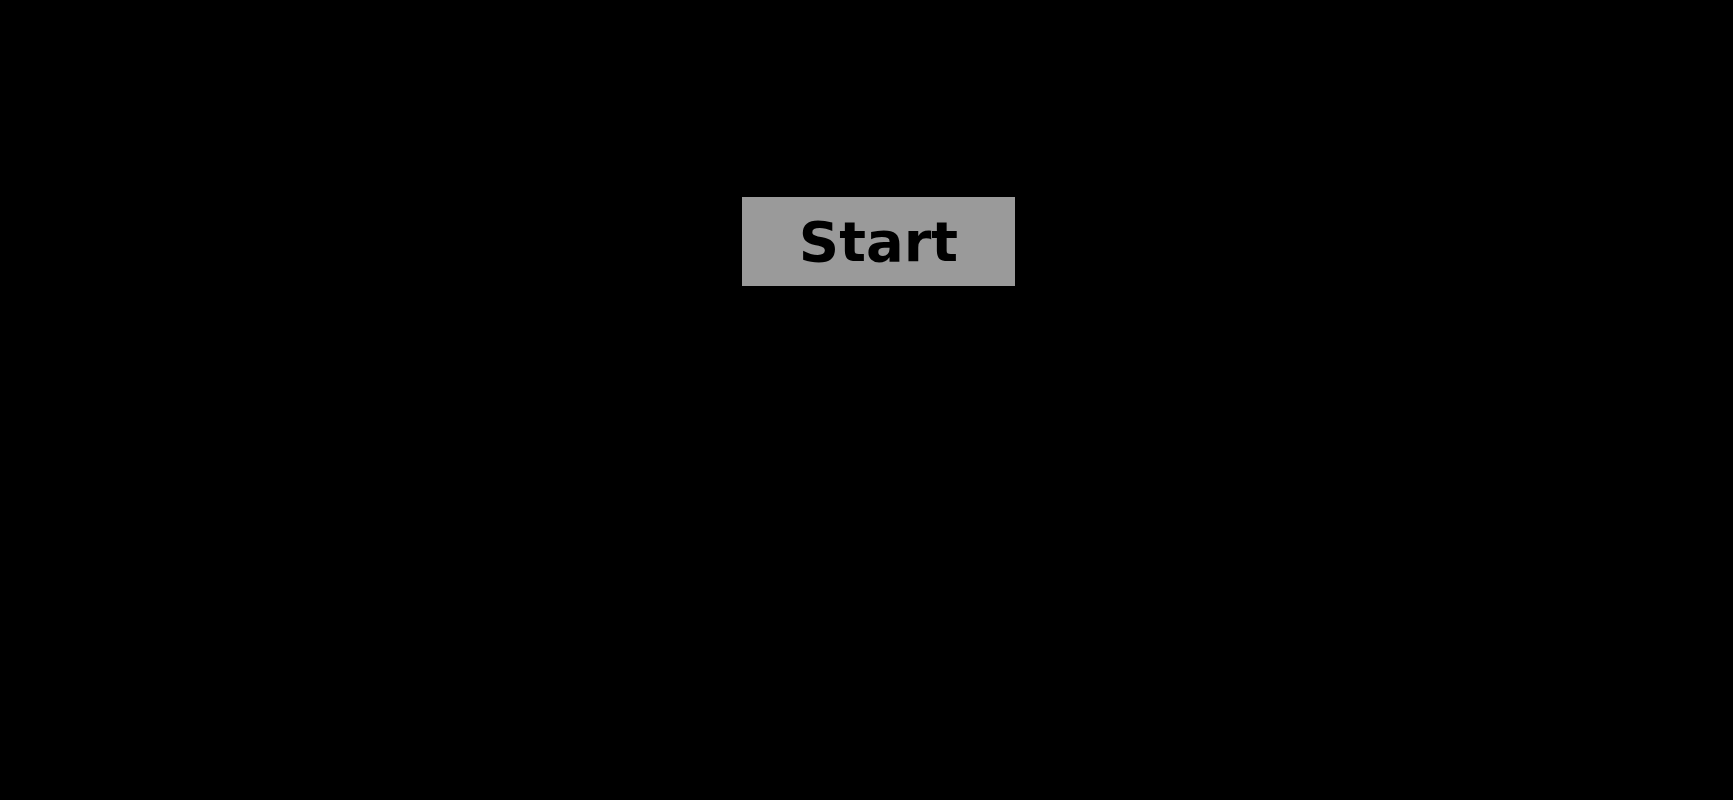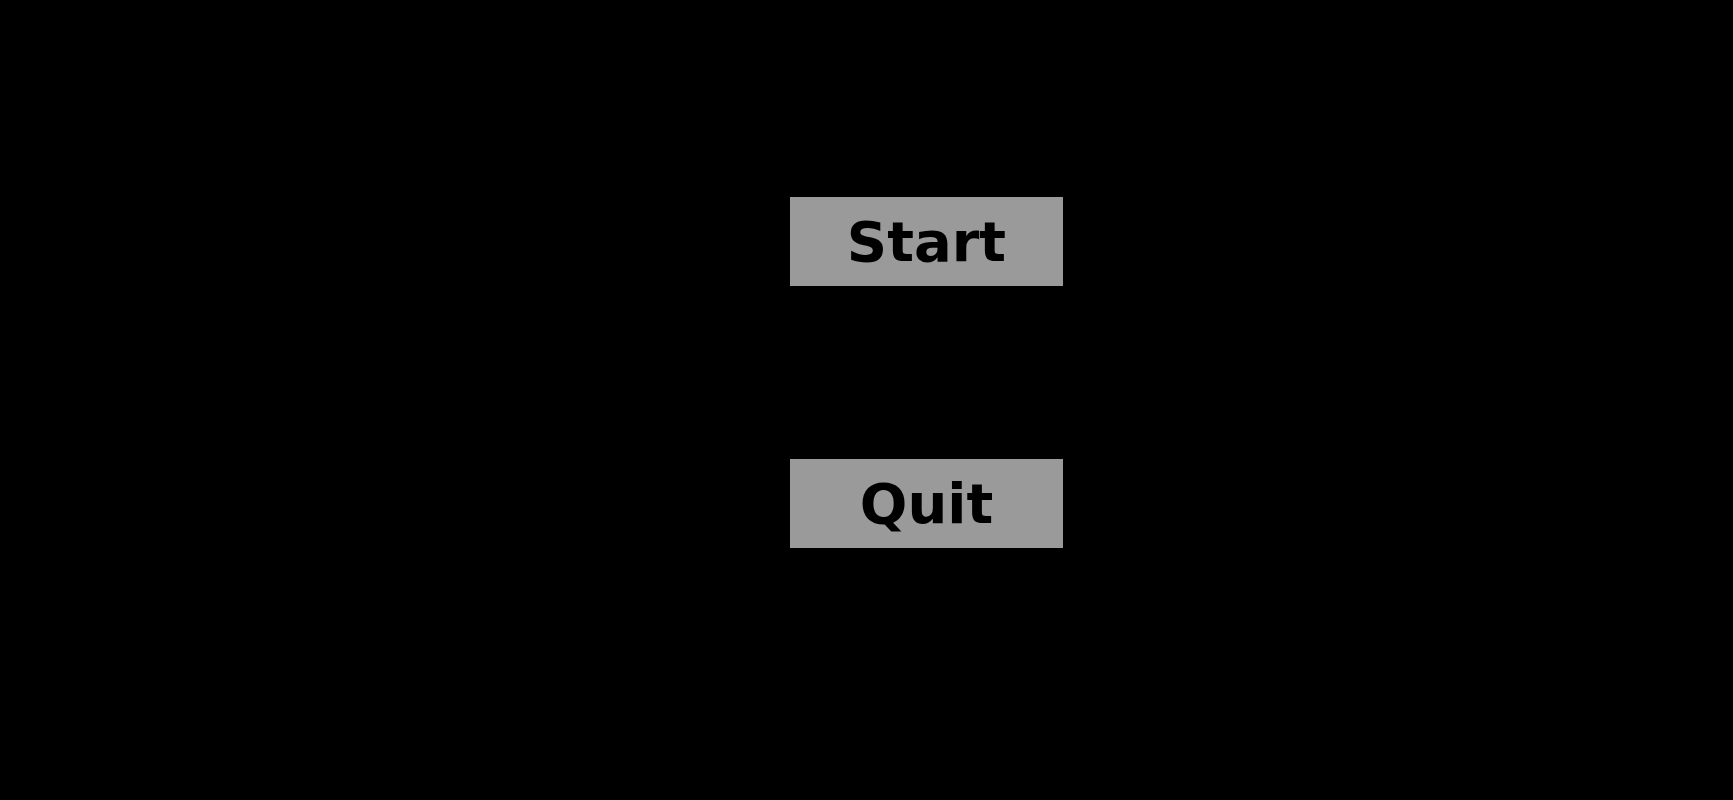--- a/index.html
+++ b/index.html
@@ -13,21 +13,20 @@
     height: 800px;
     overflow: hidden;
     background: var(--background);
   }
   .screen {
     position: relative;
     width: 1536px;
     height: 800px;
     background: var(--background);
     font-family: "DejaVu Sans", sans-serif;
-    margin-left: 48px;
   }
   .menu-button {
     position: absolute;
     left: 742px;
     width: 273px;
     height: 89px;
     background: var(--button_bg);
     color: var(--button_text);
     border: none;
     border-radius: 0;
@@ -43,14 +42,13 @@
     cursor: pointer;
   }
   .menu-button.start { top: 197px; }
   .menu-button.quit  { top: 459px; }
 </style>
 </head>
 <body>
 
 <div class="screen">
   <button class="menu-button start">Start</button>
-  <button class="menu-button quit">Quit</button>
 </div>
 
 </body></html>

